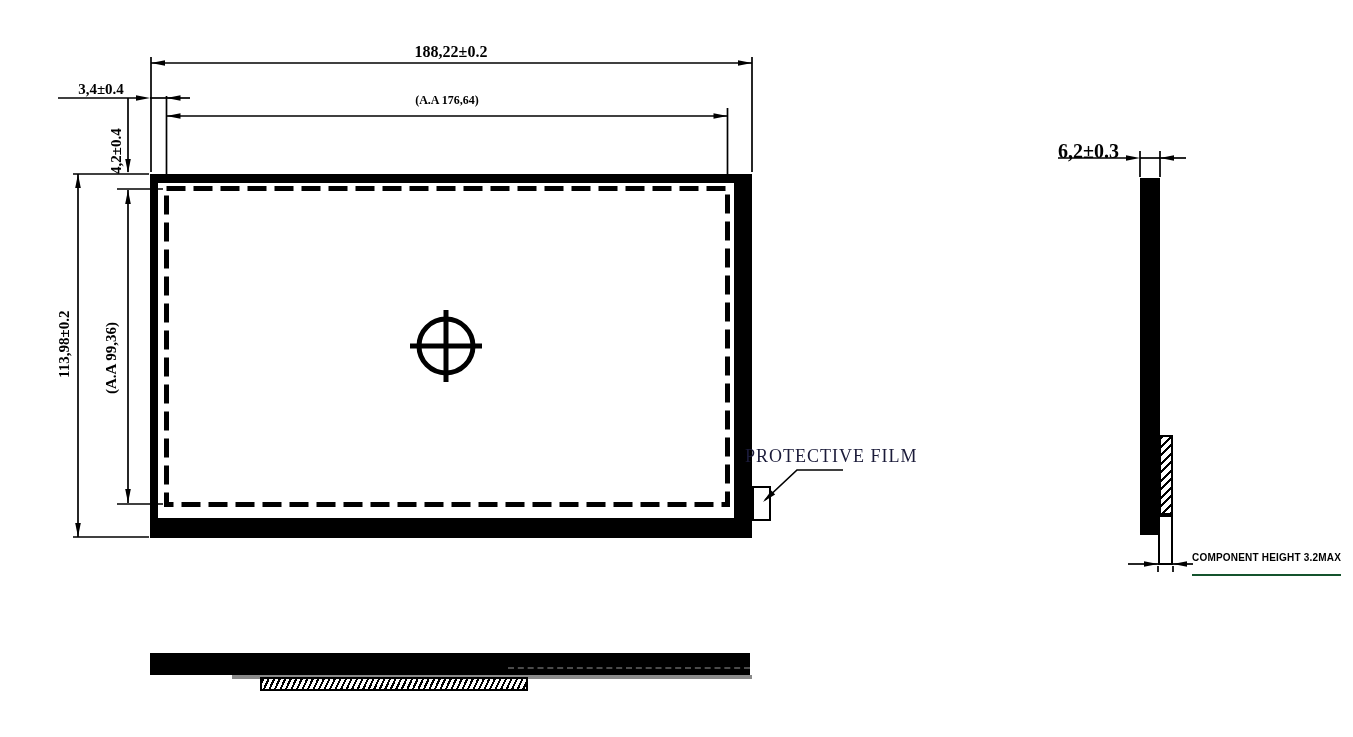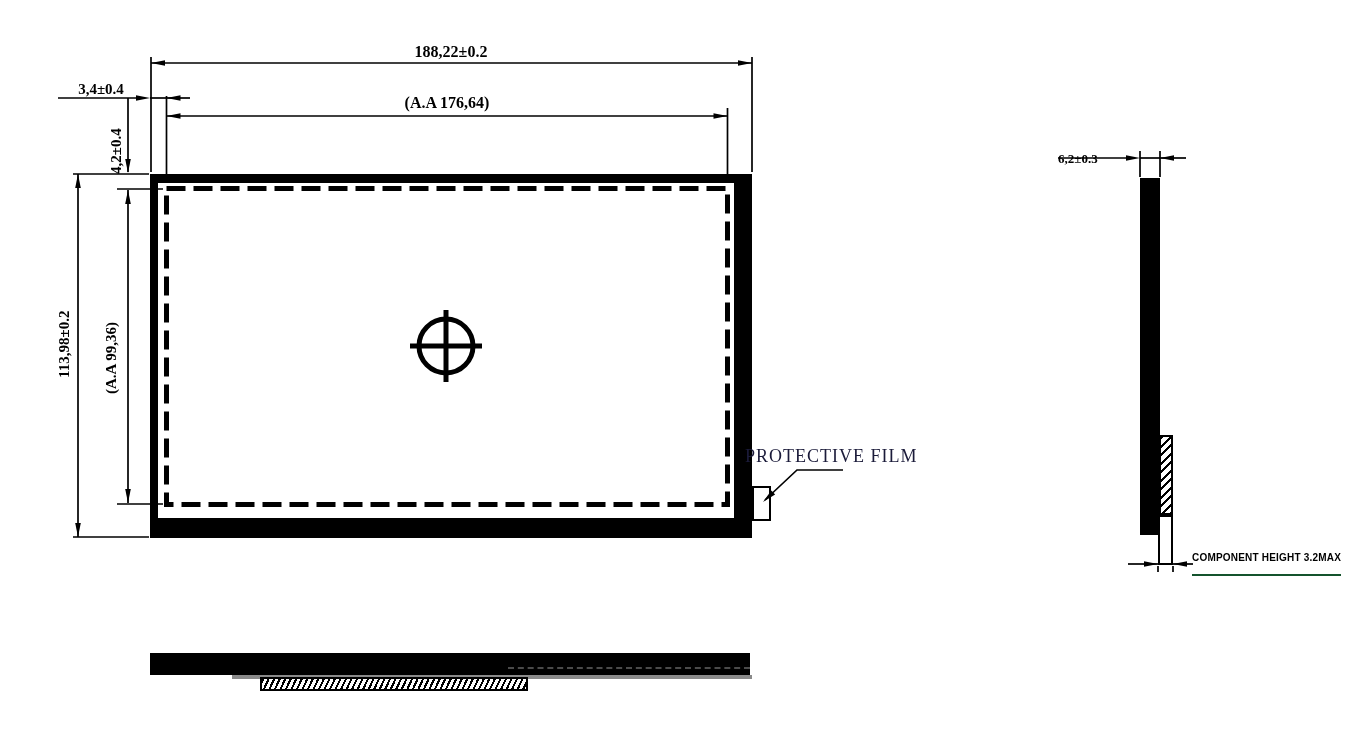--- a/index.html
+++ b/index.html
@@ -161,29 +161,29 @@
       <line x1="1173" y1="564" x2="1193" y2="564"></line>
       <polygon points="1158,564 1144,561.2 1144,566.8"></polygon>
       <polygon points="1173,564 1187,561.2 1187,566.8"></polygon>
       <line x1="1158" y1="566" x2="1158" y2="572"></line>
       <line x1="1173" y1="566" x2="1173" y2="572"></line>
     </g>
   </svg>
 
   <div class="lbl center" style="left:150px;top:43px;width:602px;font-size:16px;">188,22±0.2</div>
 
-  <div class="lbl center" style="left:164px;top:94px;width:566px;font-size:16px;">(A.A 176,64)</div>
+  <div class="lbl center" style="left:164px;top:94px;width:566px;font-size:12px;">(A.A 176,64)</div>
 
   <div class="lbl center" style="left:57px;top:81px;width:88px;font-size:15px;">3,4±0.4</div>
 
   <div class="lbl vert" style="left:108px;top:174px;font-size:15px;">4,2±0.4</div>
 
   <div class="lbl vert" style="left:56px;top:378px;font-size:15px;">113,98±0.2</div>
 
   <div class="lbl vert" style="left:103px;top:394px;font-size:15px;">(A.A 99,36)</div>
 
   <div class="film-lbl">PROTECTIVE FILM</div>
 
-  <div class="lbl" style="left:1058px;top:152px;font-size:13px;">6,2±0.3</div>
+  <div class="lbl" style="left:1058px;top:140px;font-size:20px;">6,2±0.3</div>
 
   <div class="comp-lbl">COMPONENT HEIGHT 3.2MAX</div>
 
 </div>
 
 </body></html>

